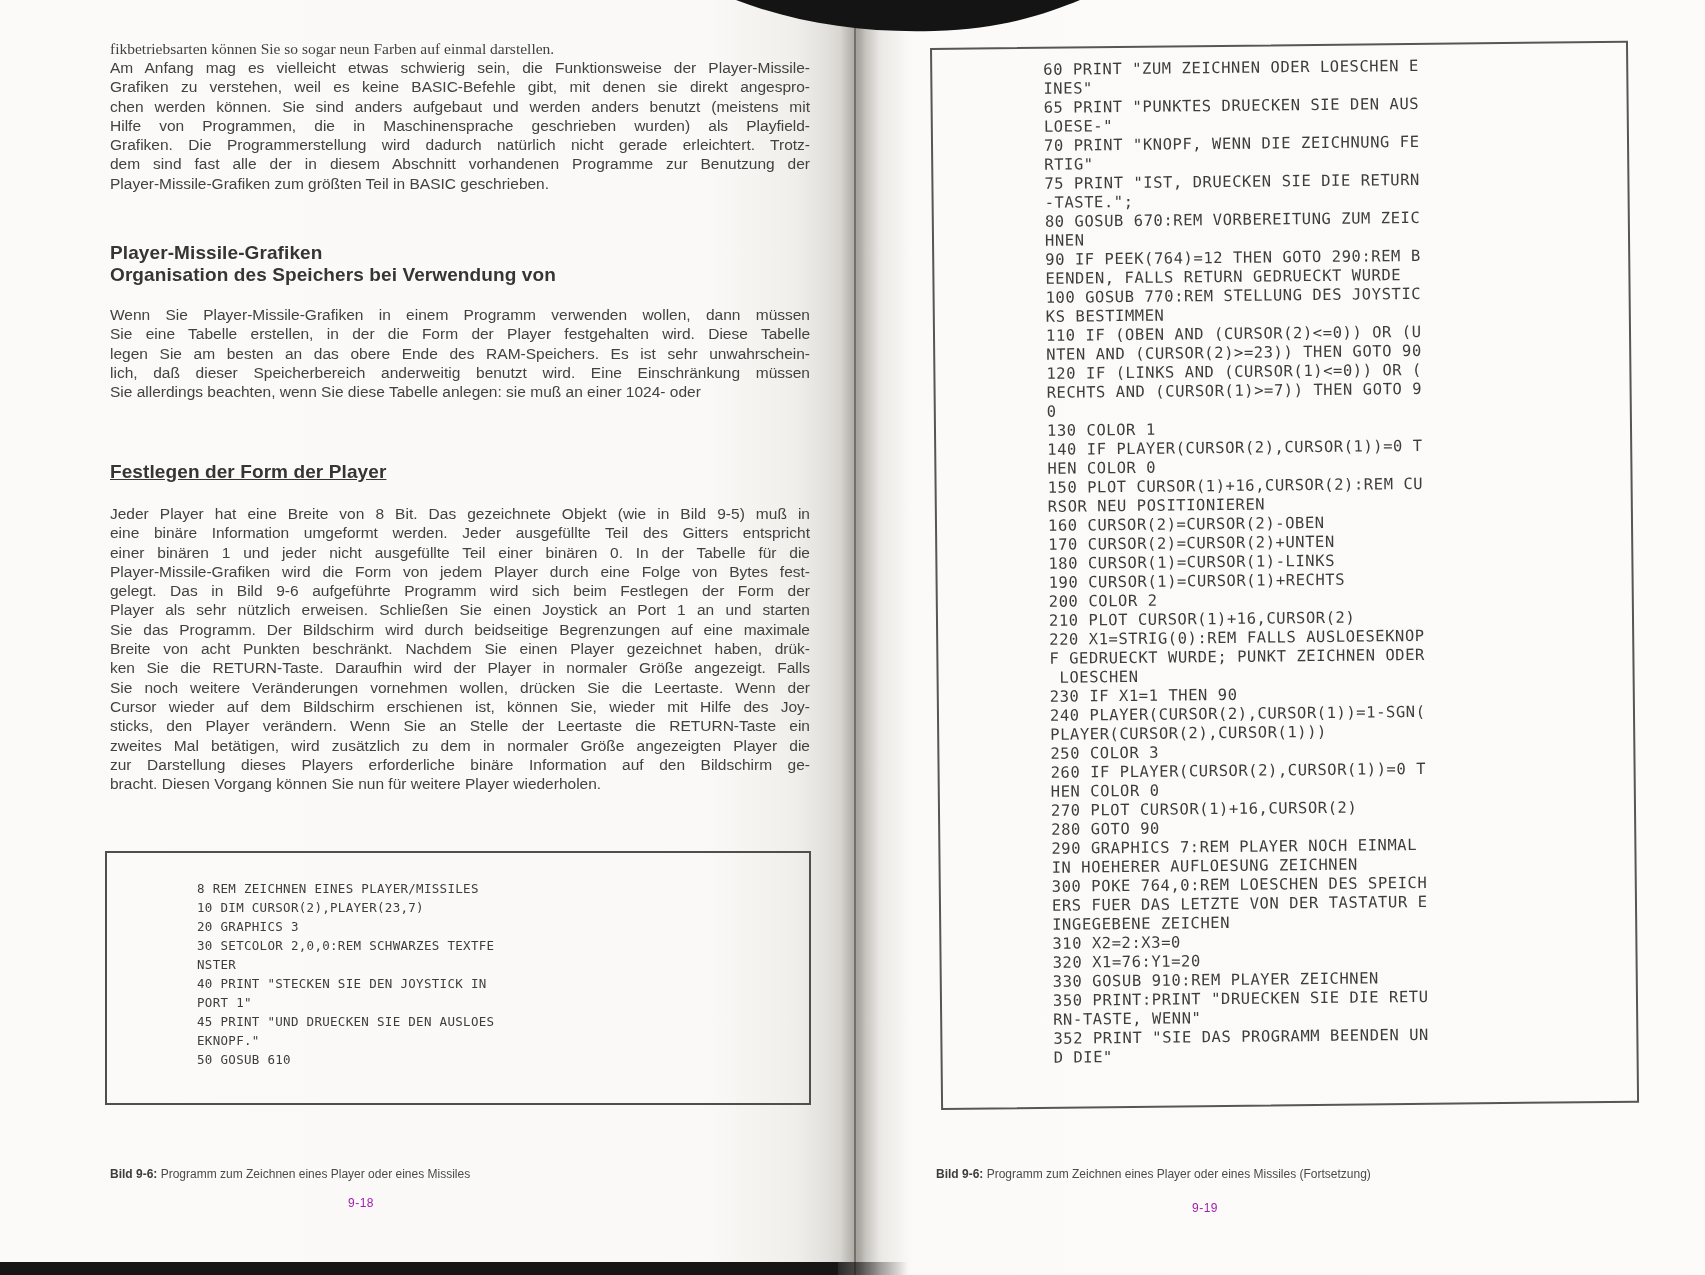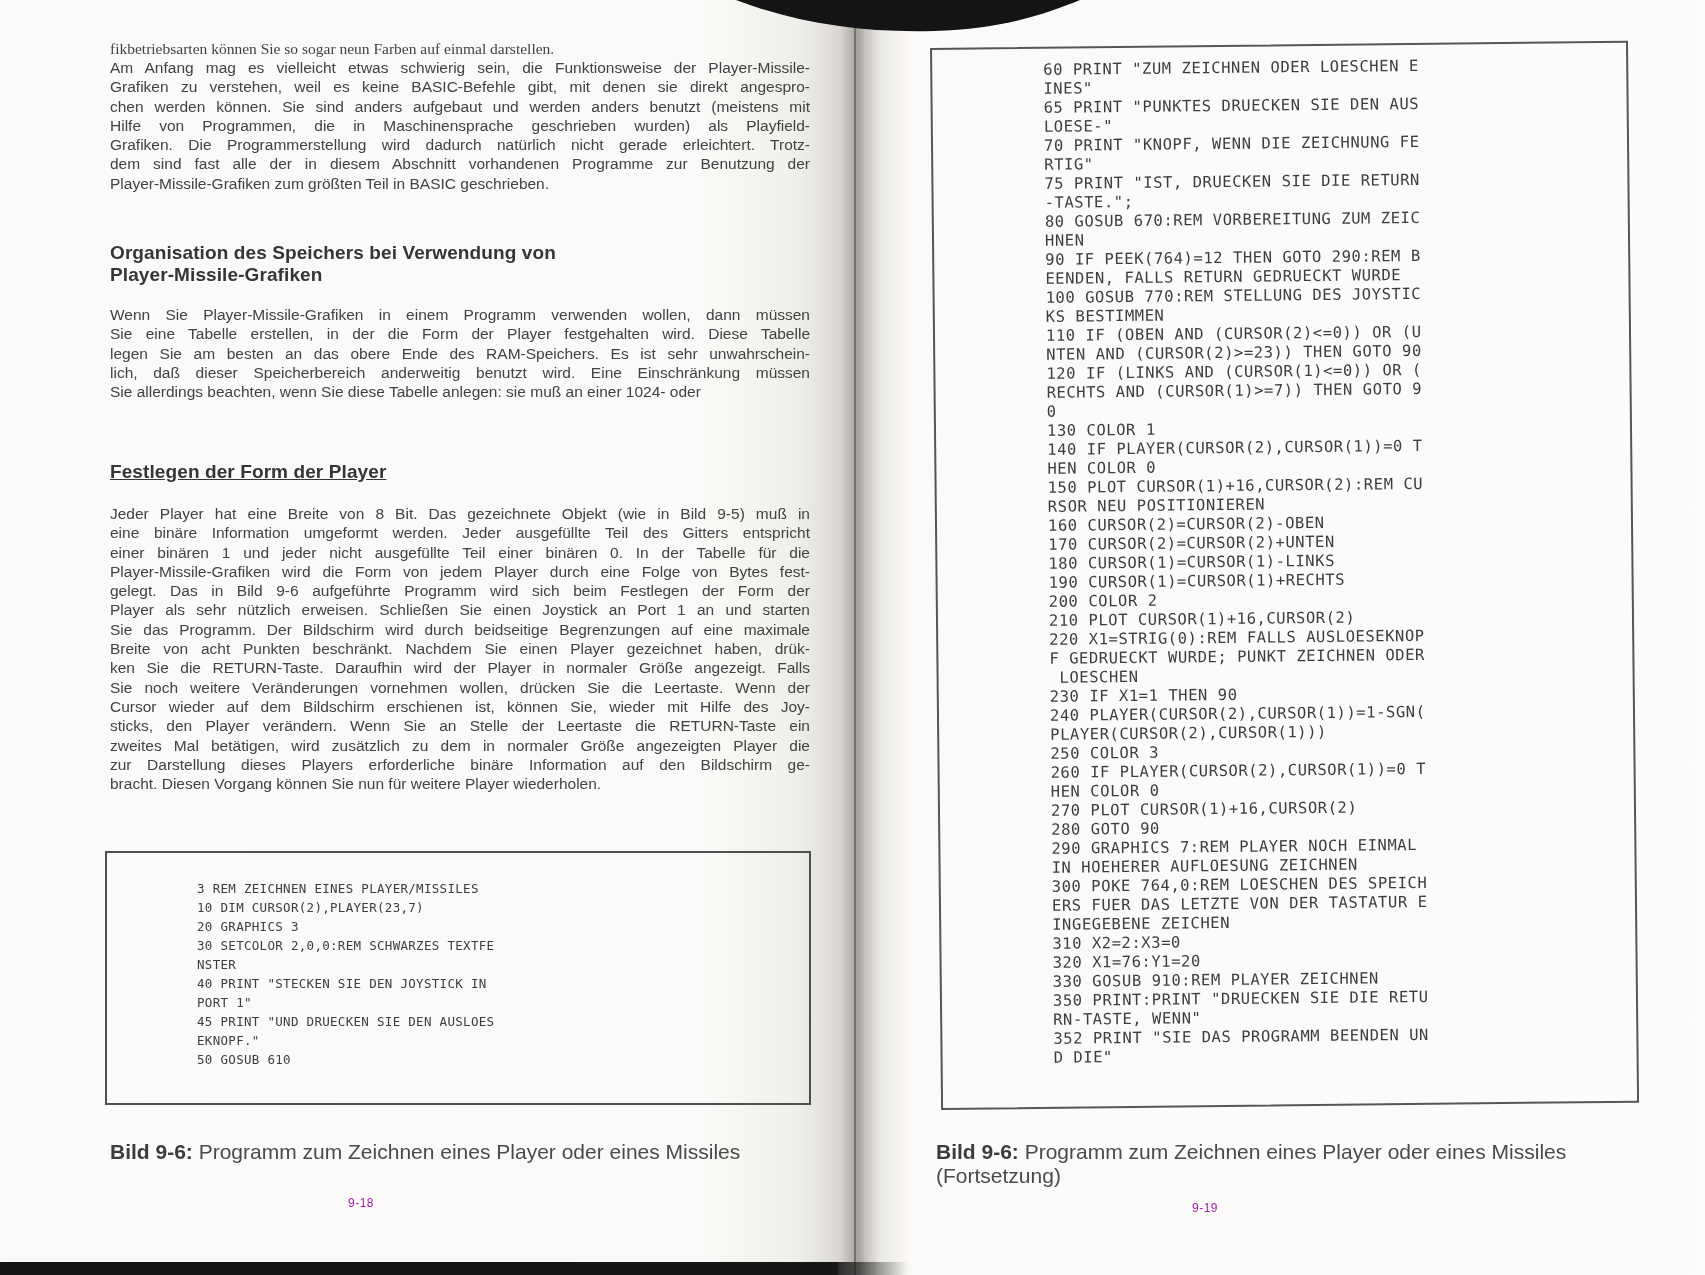--- a/index.html
+++ b/index.html
@@ -33,21 +33,21 @@
   .code-box{position:absolute;border:2px solid #4f4f4f;background:transparent;z-index:2;box-sizing:border-box;}
   .code{font-family:"DejaVu Sans Mono", monospace;color:#3d3d3d;}
   .code .ln{white-space:pre;}
   .lcode{padding:26px 0 0 90px;font-size:12.5px;line-height:19px;letter-spacing:0.3px;}
   .rcode{padding:12px 0 0 111px;font-size:15.5px;line-height:19px;letter-spacing:0.55px;}
 
   .right-rot{position:absolute;left:930px;top:48px;width:698px;height:1062px;z-index:2;
     transform:rotate(-0.6deg);transform-origin:0 0;}
   .right-rot .code-box{left:0;top:0;width:698px;height:1062px;border-color:#565656;}
 
-  .caption{font-size:21px;color:#4a4a4a;}
+  .caption{font-size:12px;color:#4a4a4a;margin-top:27px;}
   .caption b{color:#3c3c3c;}
   .pagenum{font-size:12px;color:#a21caf;letter-spacing:0.5px;}
 </style>
 </head>
 <body>
 
 <div class="page page-left"></div>
 <div class="page page-right"></div>
 
 <div class="txt para" style="left:110px;top:39px;font-family:Liberation Serif, serif;">
@@ -56,22 +56,22 @@
 <div class="txt para" style="left:110px;top:58px;">
     <div class="ln">Am Anfang mag es vielleicht etwas schwierig sein, die Funktionsweise der Player-Missile-</div>
     <div class="ln">Grafiken zu verstehen, weil es keine BASIC-Befehle gibt, mit denen sie direkt angespro-</div>
     <div class="ln">chen werden können. Sie sind anders aufgebaut und werden anders benutzt (meistens mit</div>
     <div class="ln">Hilfe von Programmen, die in Maschinensprache geschrieben wurden) als Playfield-</div>
     <div class="ln">Grafiken. Die Programmerstellung wird dadurch natürlich nicht gerade erleichtert. Trotz-</div>
     <div class="ln">dem sind fast alle der in diesem Abschnitt vorhandenen Programme zur Benutzung der</div>
     <div class="ln">Player-Missile-Grafiken zum größten Teil in BASIC geschrieben.</div>
   </div>
 <div class="txt heading" style="left:110px;top:242px;width:700px;">
+    <div class="ln">Player-Missile-Grafiken</div>
     <div class="ln">Organisation des Speichers bei Verwendung von</div>
-    <div class="ln">Player-Missile-Grafiken</div>
   </div>
 <div class="txt para" style="left:110px;top:305px;">
     <div class="ln">Wenn Sie Player-Missile-Grafiken in einem Programm verwenden wollen, dann müssen</div>
     <div class="ln">Sie eine Tabelle erstellen, in der die Form der Player festgehalten wird. Diese Tabelle</div>
     <div class="ln">legen Sie am besten an das obere Ende des RAM-Speichers. Es ist sehr unwahrschein-</div>
     <div class="ln">lich, daß dieser Speicherbereich anderweitig benutzt wird. Eine Einschränkung müssen</div>
     <div class="ln">Sie allerdings beachten, wenn Sie diese Tabelle anlegen: sie muß an einer 1024- oder</div>
   </div>
 <div class="txt heading" style="left:110px;top:461px;width:700px;text-decoration:underline;">
     <div class="ln">Festlegen der Form der Player</div>
@@ -89,21 +89,21 @@
     <div class="ln">Sie noch weitere Veränderungen vornehmen wollen, drücken Sie die Leertaste. Wenn der</div>
     <div class="ln">Cursor wieder auf dem Bildschirm erschienen ist, können Sie, wieder mit Hilfe des Joy-</div>
     <div class="ln">sticks, den Player verändern. Wenn Sie an Stelle der Leertaste die RETURN-Taste ein</div>
     <div class="ln">zweites Mal betätigen, wird zusätzlich zu dem in normaler Größe angezeigten Player die</div>
     <div class="ln">zur Darstellung dieses Players erforderliche binäre Information auf den Bildschirm ge-</div>
     <div class="ln">bracht. Diesen Vorgang können Sie nun für weitere Player wiederholen.</div>
   </div>
 
 <div class="code-box" style="left:105px;top:851px;width:706px;height:254px;">
   <div class="code lcode">
-      <div class="ln">3 REM ZEICHNEN EINES PLAYER/MISSILES</div>
+      <div class="ln">8 REM ZEICHNEN EINES PLAYER/MISSILES</div>
       <div class="ln">10 DIM CURSOR(2),PLAYER(23,7)</div>
       <div class="ln">20 GRAPHICS 3</div>
       <div class="ln">30 SETCOLOR 2,0,0:REM SCHWARZES TEXTFE</div>
       <div class="ln">NSTER</div>
       <div class="ln">40 PRINT "STECKEN SIE DEN JOYSTICK IN</div>
       <div class="ln">PORT 1"</div>
       <div class="ln">45 PRINT "UND DRUECKEN SIE DEN AUSLOES</div>
       <div class="ln">EKNOPF."</div>
       <div class="ln">50 GOSUB 610</div>
     </div>

